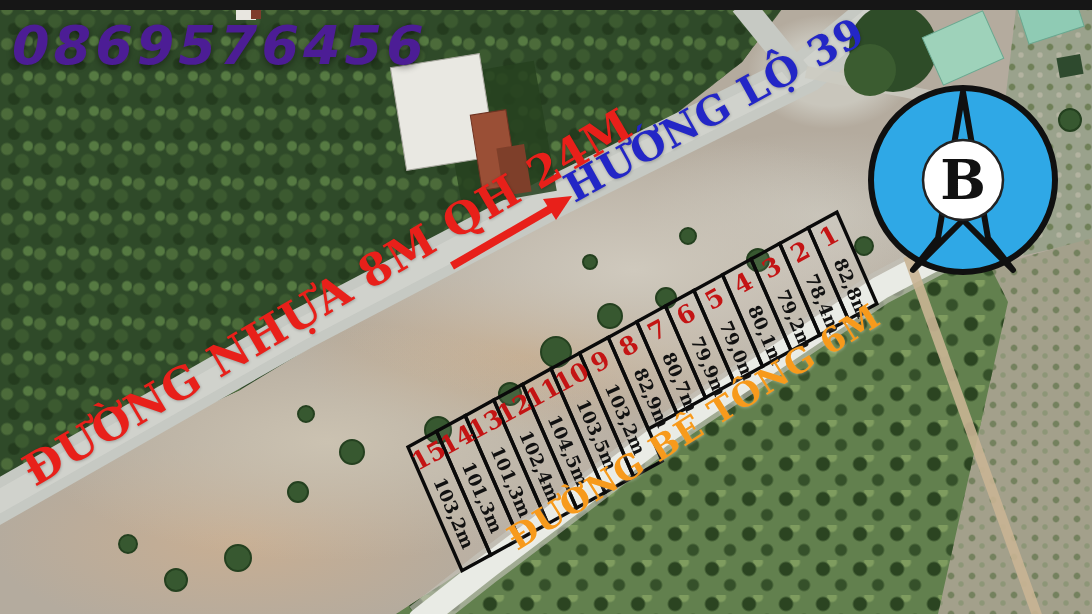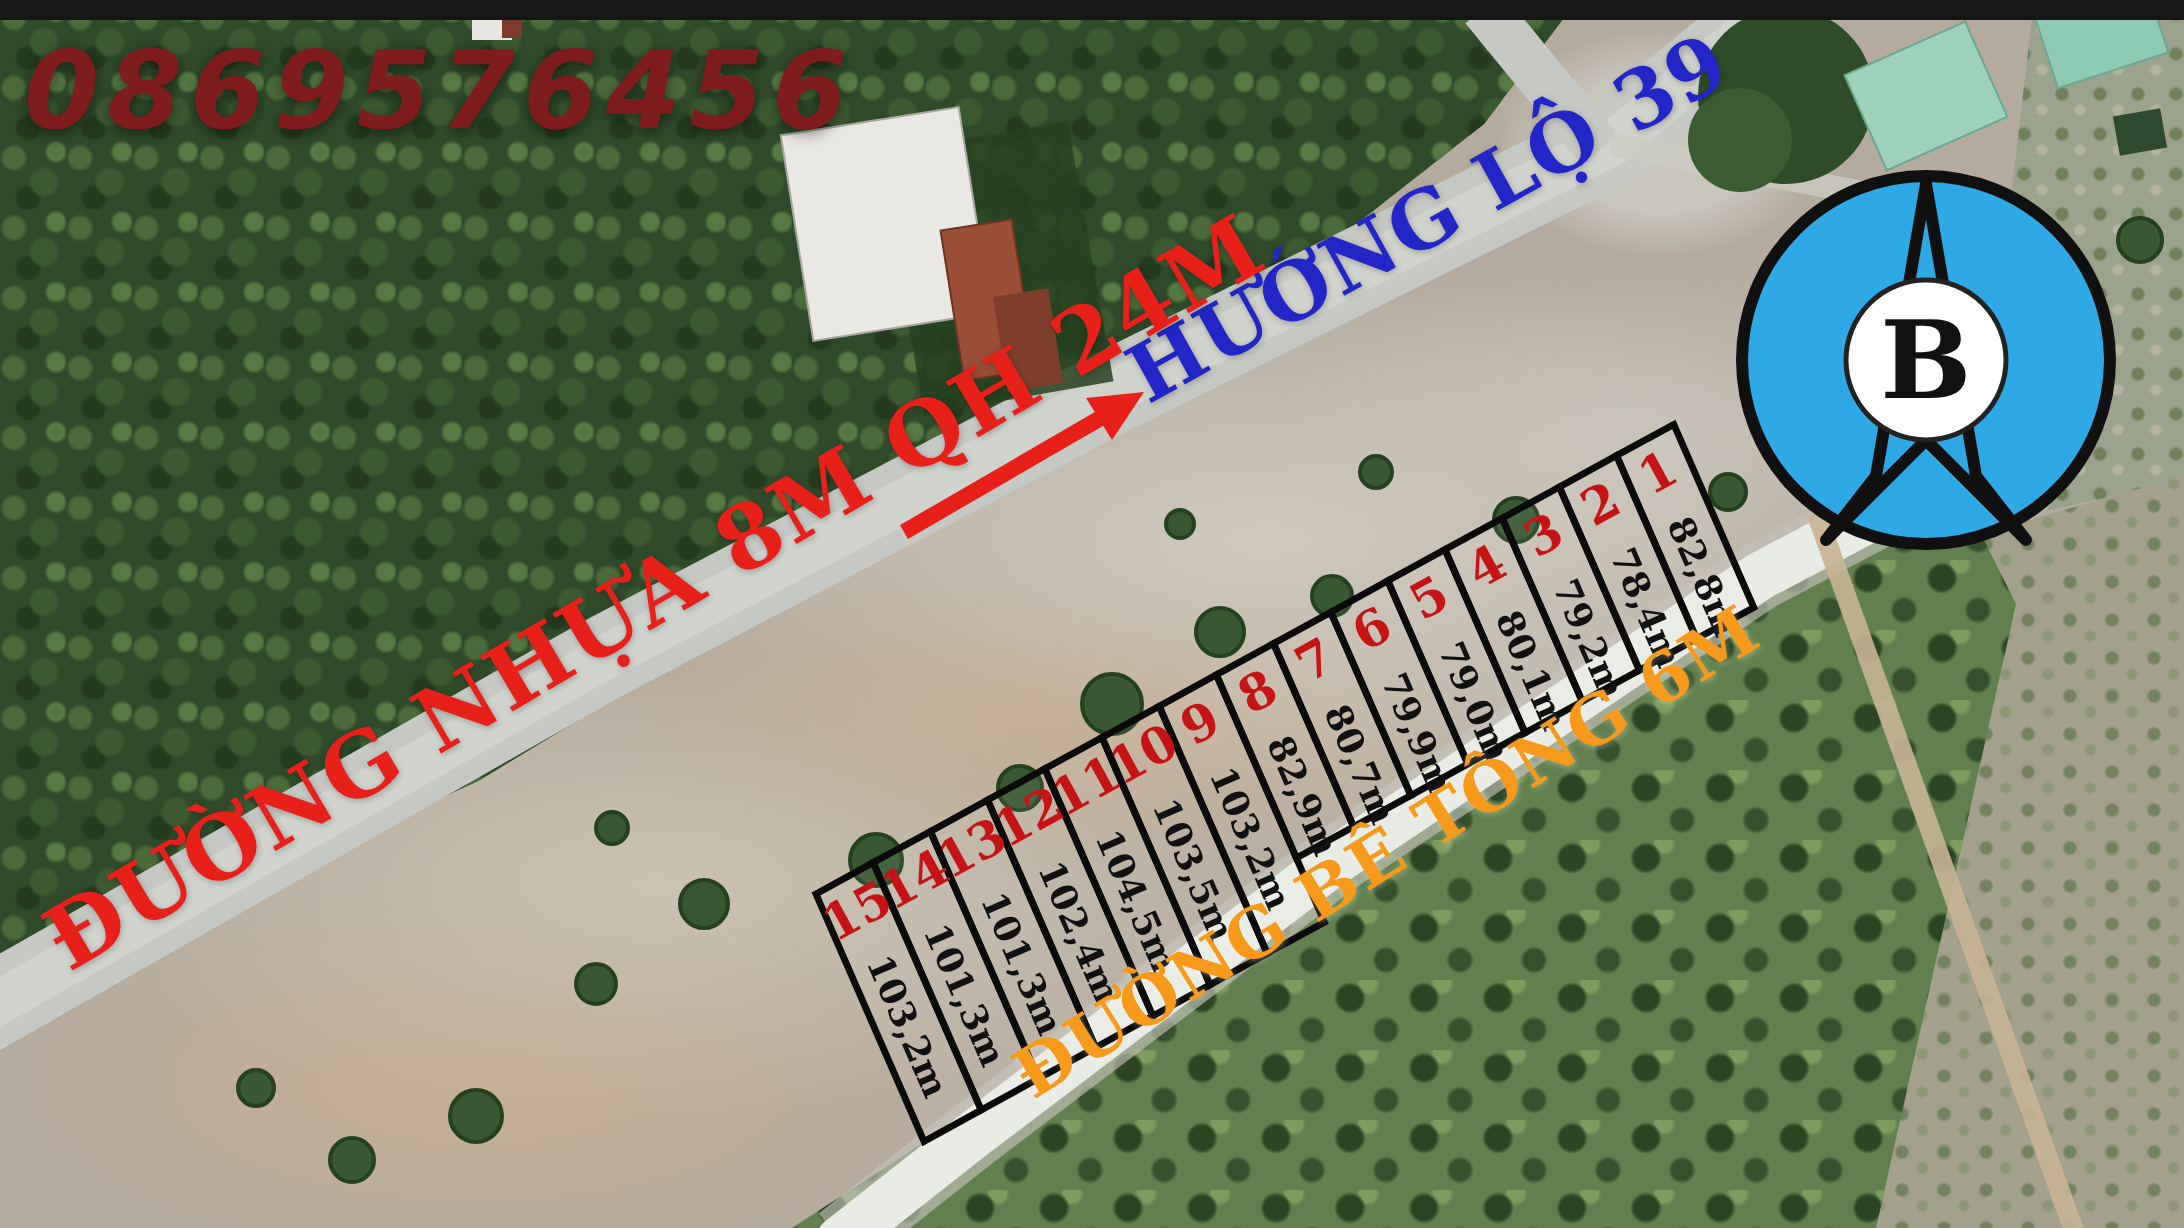--- a/index.html
+++ b/index.html
@@ -62,21 +62,21 @@
   .junction-patch {
     left:720px; top:0px; width:220px; height:170px;
     background:radial-gradient(ellipse 50% 45% at 50% 42%, #c9c6bc 0%, #c9c6bc 45%, rgba(201,198,188,0) 75%);
   }
   
   .top-bar { left:0; top:0; width:1092px; height:10px; background:#161616; }
   
   .phone {
     left:12px; top:14px;
     font-size:54px; font-style:italic; font-weight:bold; letter-spacing:4px;
-    color:#7f1d1d; text-shadow:0 2px 7px rgba(0,0,0,0.45);
+    color:#4c1d95; text-shadow:0 2px 7px rgba(0,0,0,0.45);
     white-space:nowrap;
   }
   .road-label { white-space:nowrap; font-family:"DejaVu Serif", serif; font-weight:bold; transform-origin:0 0; }
   .label-direction {
     left:556px; top:170px; transform:rotate(-29deg);
     font-size:40px; color:#2326c6; text-shadow:0 1px 3px rgba(0,0,0,0.25); letter-spacing:1px;
   }
   .label-asphalt {
     left:14px; top:452px; transform:rotate(-30.5deg);
     font-size:44px; color:#e8201a; text-shadow:0 1px 3px rgba(0,0,0,0.25); letter-spacing:1px;

